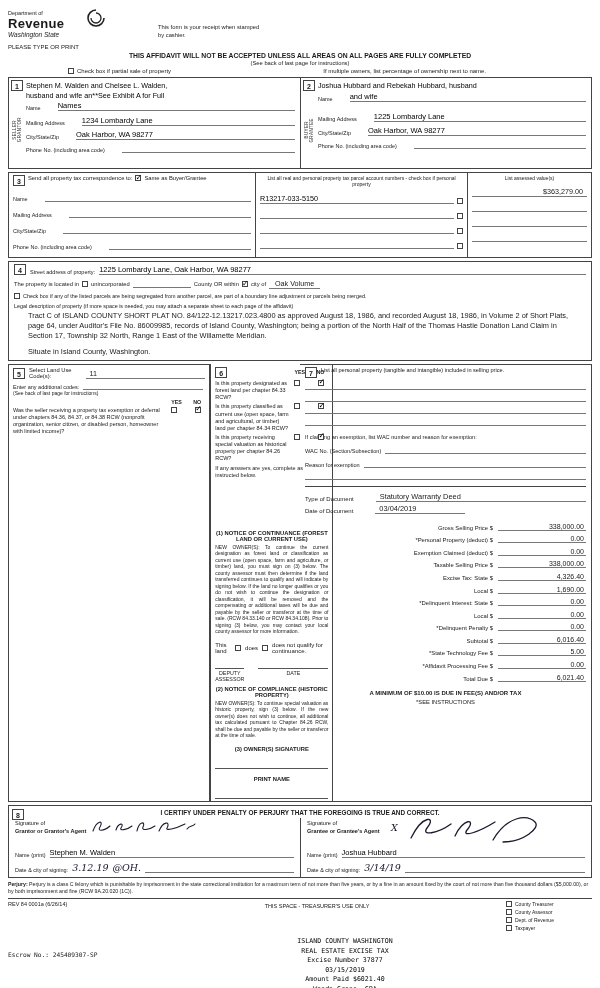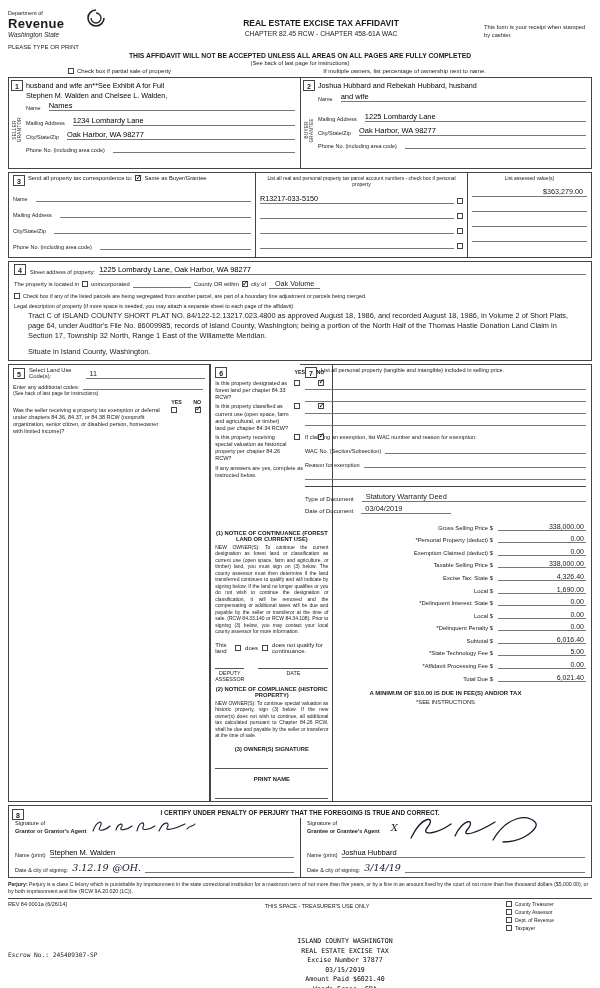--- a/index.html
+++ b/index.html
@@ -30,21 +30,21 @@
   .partial-left{width:54%;padding-left:60px;display:flex;gap:3px;align-items:center}
   .partial-right{flex:1}
   
   .parties{display:flex;border:1px solid #444}
   .party{width:50%;position:relative;padding:3px 5px 3px 17px;min-height:90px}
   .party+.party{border-left:1px solid #444}
   .party .numbox{position:absolute;left:2px;top:2px}
   .vlabel{position:absolute;left:1px;top:16px;bottom:2px;width:13px;display:flex;align-items:center;justify-content:center}
   .vlabel span{writing-mode:vertical-rl;transform:rotate(180deg);font-size:4.5px;letter-spacing:.4px;color:#333}
   .nameline{font-size:7.2px;line-height:1.35}
-  .frow{display:flex;align-items:flex-end;gap:8px;margin-top:4.5px}
+  .frow{display:flex;align-items:flex-end;gap:17px;margin-top:4.5px}
   .frow .val{flex:1;border-bottom:1px solid #777;min-height:8px}
   
   .sec3{display:flex;border:1px solid #444;margin-top:3px;min-height:86px}
   .s3a{width:246px;padding:2px 4px}
   .s3-top{display:flex;align-items:flex-start;gap:3px;font-size:5.8px;flex-wrap:wrap}
   .s3b{width:212px;border-left:1px solid #444;padding:2px 4px;display:flex;flex-direction:column}
   .s3b-head,.s3c-head{font-size:5px;text-align:center;line-height:1.25}
   .parcel-row{display:flex;align-items:flex-end;gap:3px;margin-top:6px}
   .parcel-row .val{flex:1;border-bottom:1px solid #777;min-height:9px;font-size:7.2px}
   .s3c{flex:1;border-left:1px solid #444;padding:2px 4px;display:flex;flex-direction:column}
@@ -85,21 +85,21 @@
   .ownsig-line{border-bottom:1px solid #555;height:13px;margin-top:4px}
   
   .rightcol{flex:1;border:1px solid #444;border-left:none;padding:2px 5px;display:flex;flex-direction:column}
   .s7head{display:flex;gap:4px;align-items:flex-start}
   .s7head .txt{font-size:5.6px;line-height:1.3;flex:1}
   .blankline{border-bottom:1px solid #777;height:12px}
   .exemption-note{font-size:5.6px;margin-top:8px}
   .wacrow{display:flex;align-items:flex-end;gap:4px;margin-top:6px;font-size:5.6px}
   .wacrow .fill{flex:1;border-bottom:1px solid #777;height:8px}
   .docblock{border-top:1px solid #444;margin-top:6px;padding-top:3px}
-  .docrow{display:flex;align-items:flex-end;gap:8px;margin-top:2px}
+  .docrow{display:flex;align-items:flex-end;gap:22px;margin-top:2px}
   .docrow .dlbl{font-size:6px;flex:none}
   .docrow .dval{flex:1;border-bottom:1px solid #777;font-size:7.4px;padding-left:4px}
   .fin{margin-top:4px}
   .fin-row{display:flex;justify-content:flex-end;align-items:flex-end;margin-top:4.6px}
   .fin-label{font-size:5.9px;text-align:right}
   .fin-value{width:88px;text-align:right;border-bottom:1px solid #777;font-size:7px;margin-left:5px;padding-right:2px}
   .min-note{font-size:6px;font-weight:bold;text-align:center;margin-top:8px}
   .see-instr{font-size:5.8px;text-align:center;margin-top:3px}
   
   .sec8{border:1px solid #444;margin-top:3px}
@@ -140,24 +140,20 @@
       <div class="revenue">Revenue</div>
       <div class="wastate">Washington State</div>
       <span class="swirl">
         <svg width="20" height="20" viewBox="0 0 20 20">
             <path d="M10 2 A8 8 0 1 0 18 10" fill="none" stroke="#222" stroke-width="1.6"></path>
             <path d="M10 5 A5 5 0 1 1 5 10" fill="none" stroke="#222" stroke-width="1.3"></path>
           </svg>
       </span>
       <div class="please">PLEASE TYPE OR PRINT</div>
     </div>
-    <div class="hdr-c">
-      <div class="hdr-title">REAL ESTATE EXCISE TAX AFFIDAVIT</div>
-      <div class="hdr-chap">CHAPTER 82.45 RCW - CHAPTER 458-61A WAC</div>
-    </div>
     <div class="hdr-r">This form is your receipt when stamped by cashier.</div>
   </div>
 
   <div class="warn">THIS AFFIDAVIT WILL NOT BE ACCEPTED UNLESS ALL AREAS ON ALL PAGES ARE FULLY COMPLETED</div>
   <div class="warn-sub">(See back of last page for instructions)</div>
 
   <div class="partial-row">
     <div class="partial-left">
       <span class="cb"></span>
       <span>Check box if partial sale of property</span>
@@ -165,22 +161,22 @@
     <div class="partial-right">If multiple owners, list percentage of ownership next to name.</div>
   </div>
 
   <div class="parties">
     <div class="party">
       <span class="numbox">1</span>
       <div class="vlabel">
         <span>SELLER</span>
         <span>GRANTOR</span>
       </div>
+      <div class="nameline val">Stephen M. Walden and Chelsee L. Walden,</div>
       <div class="nameline val">husband and wife an**See Exhibit A for Full</div>
-      <div class="nameline val">Stephen M. Walden and Chelsee L. Walden,</div>
       <div class="frow" style="margin-top:1px">
         <span class="lbl">Name</span>
         <span class="val">Names</span>
       </div>
       <div class="frow">
         <span class="lbl">Mailing Address</span>
         <span class="val">1234 Lombardy Lane</span>
       </div>
       <div class="frow">
         <span class="lbl">City/State/Zip</span>

